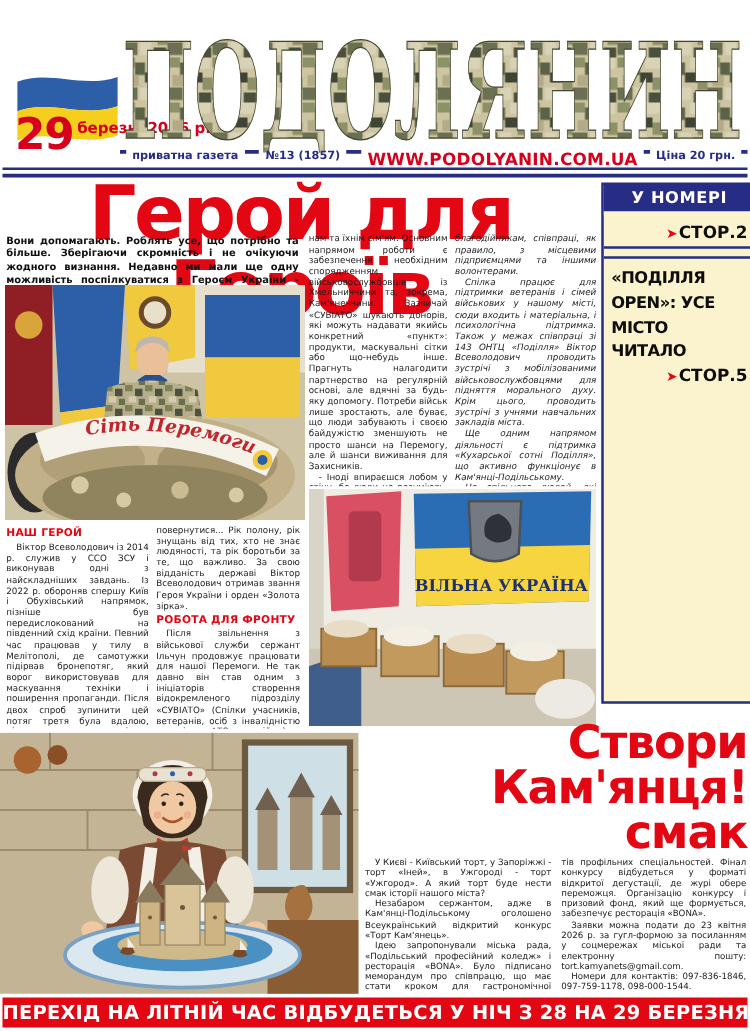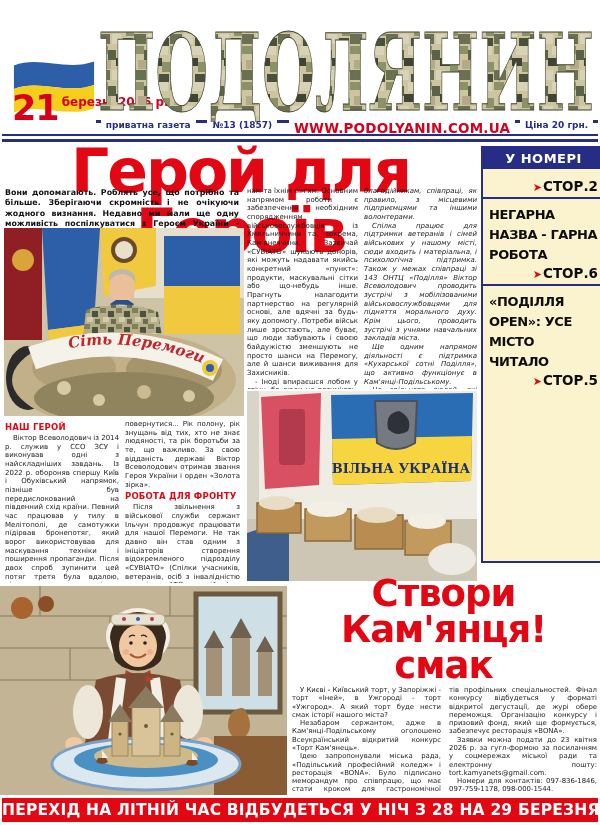--- a/index.html
+++ b/index.html
@@ -61,21 +61,21 @@
     font-size:13px; font-weight:bold; text-align:center; padding:3px 0;
     border-bottom:3px solid #fbf3cd; letter-spacing:0.5px;
   }
   .sb-title { font-size:13px; font-weight:bold; line-height:1.52; color:#0d0d0d; letter-spacing:-0.4px; }
   .sb-page { text-align:right; font-size:13.5px; font-weight:bold; color:#0d0d0d; margin:1px 0 3px; }
   .sb-arrow { color:#e30613; font-size:11px; margin-right:1px; }
   .sb-sep { border:none; border-top:2px solid #272c84; margin:3px -6px 6px; }
 
   
   .cake-headline {
-    left:289px; top:576px; width:309px; text-align:center;
+    left:289px; top:576px; width:309px; text-align:right;
     font-size:37px; line-height:0.97; font-weight:bold; color:#e30613; letter-spacing:-1px;
   }
   .cake-headline span { display:block; }
   .cake-col { top:686px; height:108px; overflow:hidden; }
   .cc1 { left:292px; width:149px; }
   .cc2 { left:449px; width:148px; }
   .cake-col p { font-size:6.9px; line-height:1.2; text-align:justify; color:#1b1b1b; }
 
   
   .bottom-bar {
@@ -89,21 +89,21 @@
 <body>
 
 <div id="page">
 
   <header>
     <svg class="abs flag-svg" viewBox="0 0 90 64">
       <path d="M4,12 C30,2 58,18 86,8 L86,32 C58,42 30,26 4,36 Z" fill="#2d5fa8"></path>
       <path d="M4,36 C30,26 58,42 86,32 L86,56 C58,66 30,50 4,60 Z" fill="#f5cf1b"></path>
     </svg>
     <div class="abs dateblock">
-      <span class="date-day">21</span>
+      <span class="date-day">29</span>
       <span class="date-my">
         <span>березня</span>
         <span>2026 р.</span>
       </span>
     </div>
     <svg class="abs title-svg" viewBox="0 0 498 112">
       <defs>
         <pattern id="camo" width="36" height="36" patternUnits="userSpaceOnUse">
           <rect width="36" height="36" fill="#cdc5a2"></rect>
           <rect x="0" y="0" width="10" height="8" fill="#8d9168"></rect>
@@ -236,26 +236,20 @@
   <aside class="abs sidebar">
     <div class="sb-head">У НОМЕРІ</div>
 
     <div class="sb-item">
       <div class="sb-page">
         <span class="sb-arrow">➤</span><span>СТОР.2</span>
       </div>
     </div>
     <hr class="sb-sep">
 
-    <div class="sb-item">
-      <div class="sb-title">НЕГАРНА НАЗВА - ГАРНА РОБОТА</div>
-      <div class="sb-page">
-        <span class="sb-arrow">➤</span><span>СТОР.6</span>
-      </div>
-    </div>
     <hr class="sb-sep">
 
     <div class="sb-item">
       <div class="sb-title">«ПОДІЛЛЯ OPEN»: УСЕ МІСТО ЧИТАЛО</div>
       <div class="sb-page">
         <span class="sb-arrow">➤</span><span>СТОР.5</span>
       </div>
     </div>
   </aside>
 

